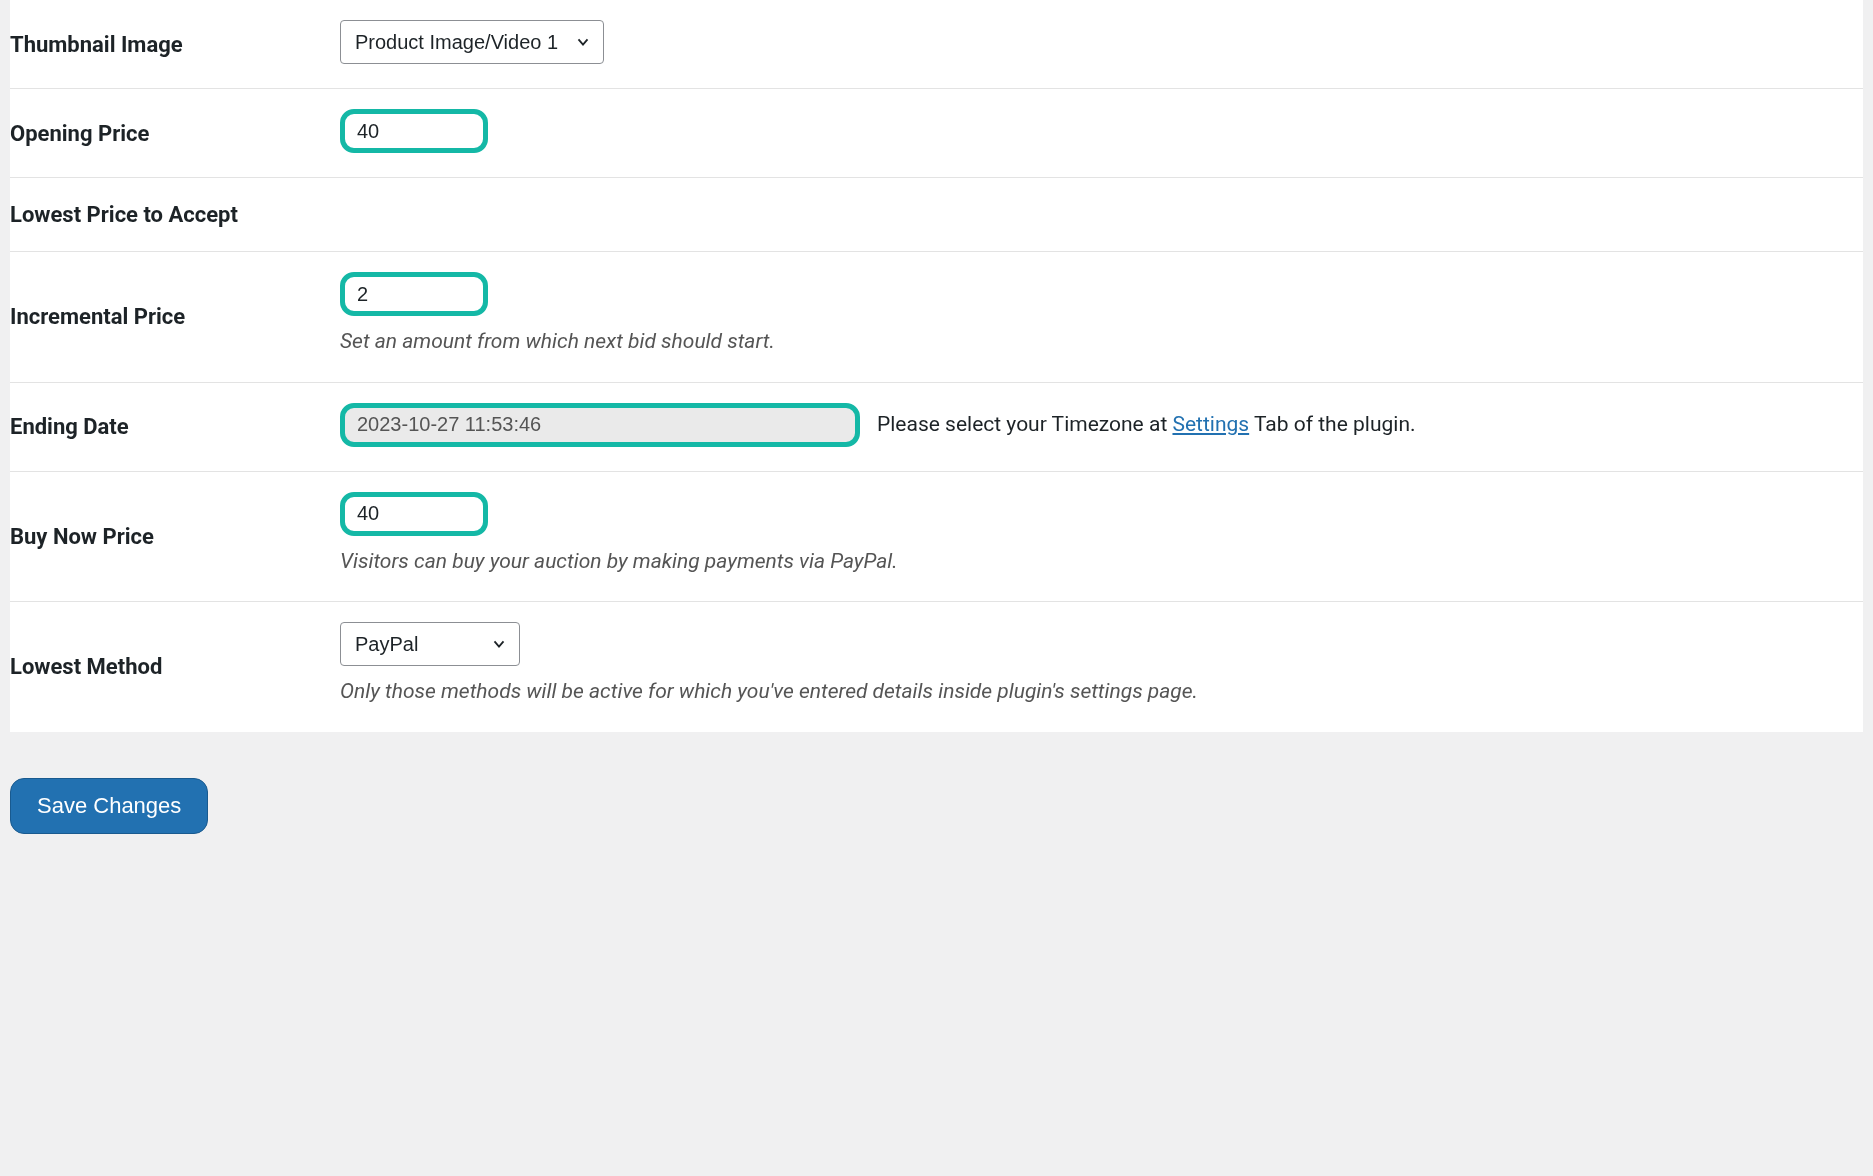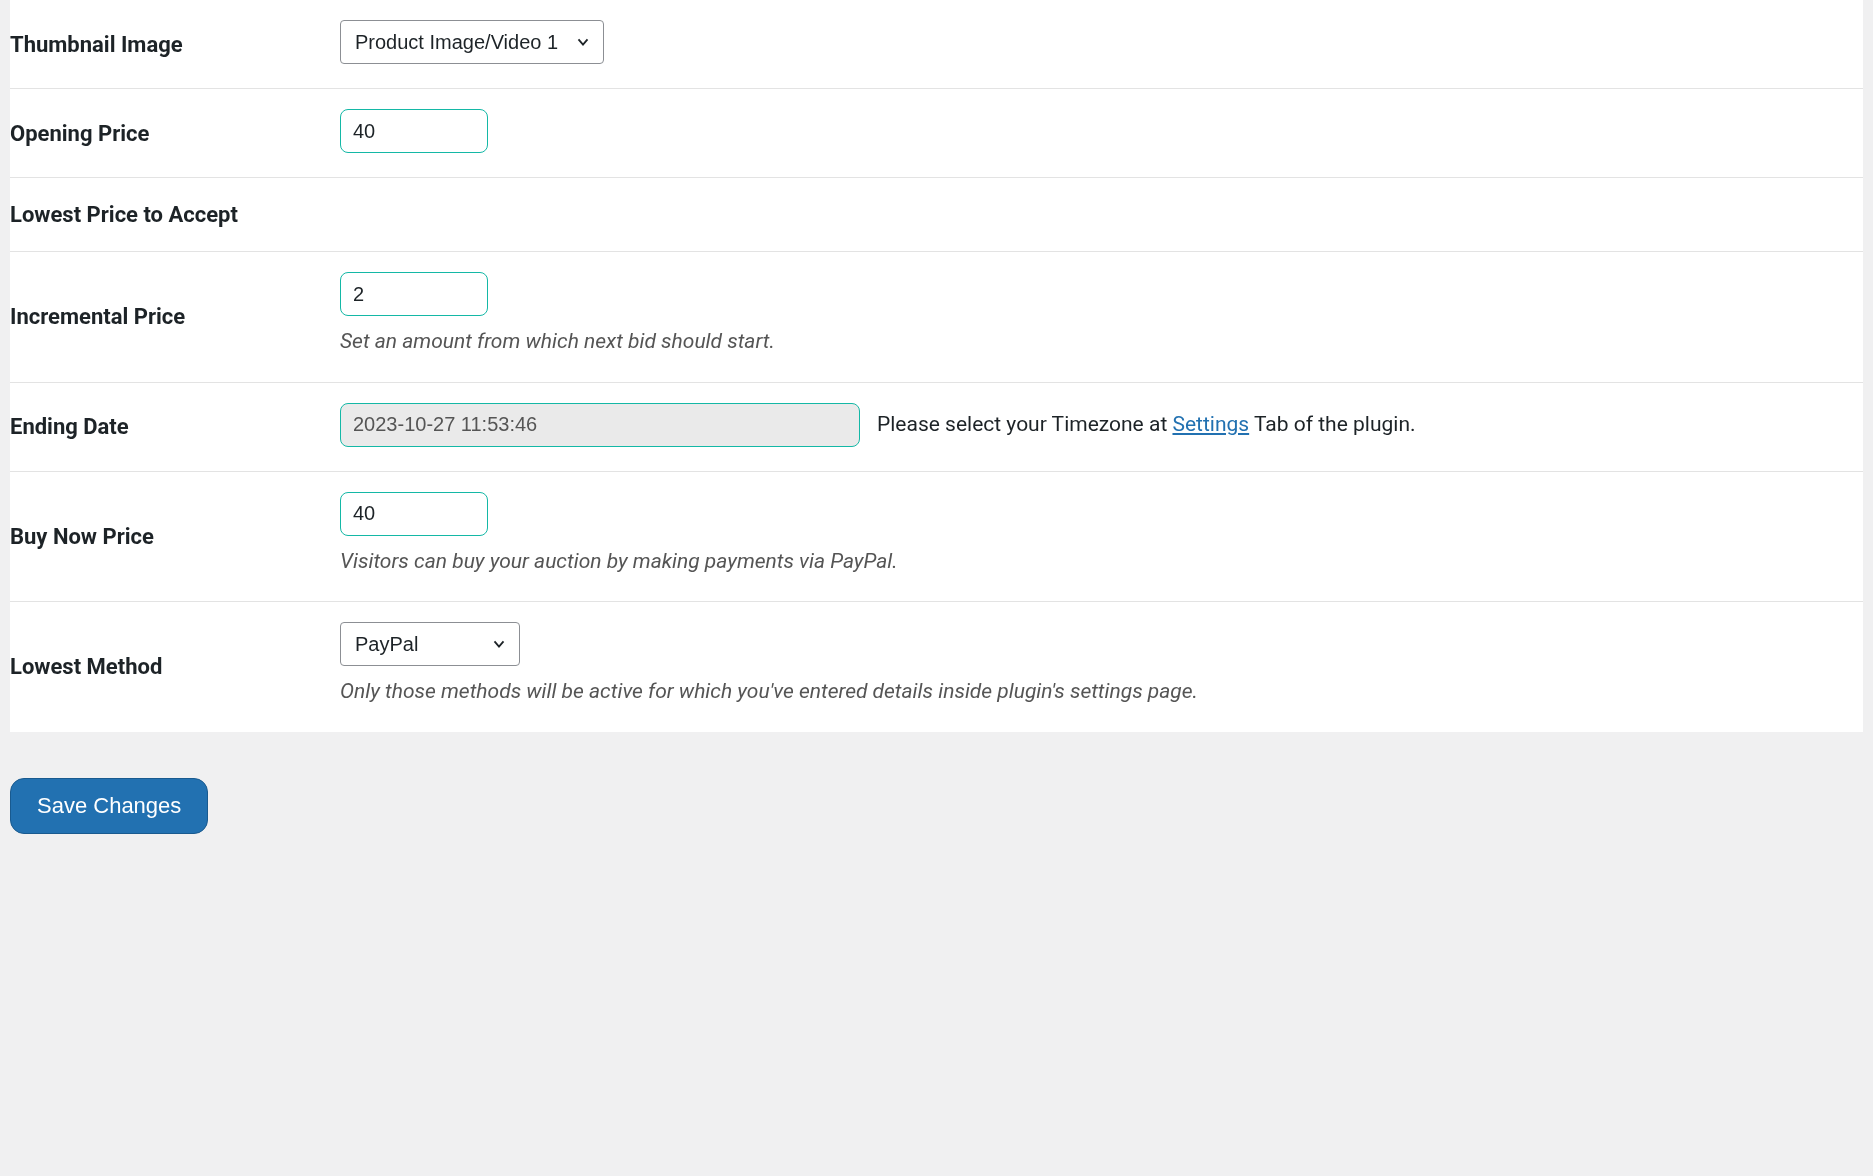--- a/index.html
+++ b/index.html
@@ -62,22 +62,22 @@
     font-size: 18px;
     margin-left: 8px;
     vertical-align: middle;
   }
 
   .text-input {
     height: 44px;
     padding: 0 12px;
     font-size: 20px;
     color: #1d2327;
-    border: 1px solid #14b8a6;
-    border-radius: 8px;
+    border: 5px solid #14b8a6;
+    border-radius: 14px;
     background: #fff;
     width: 148px;
   }
   .text-input.readonly {
     background: #eaeaea;
     color: #555;
     width: 520px;
   }
   .select-wrap {
     position: relative;

